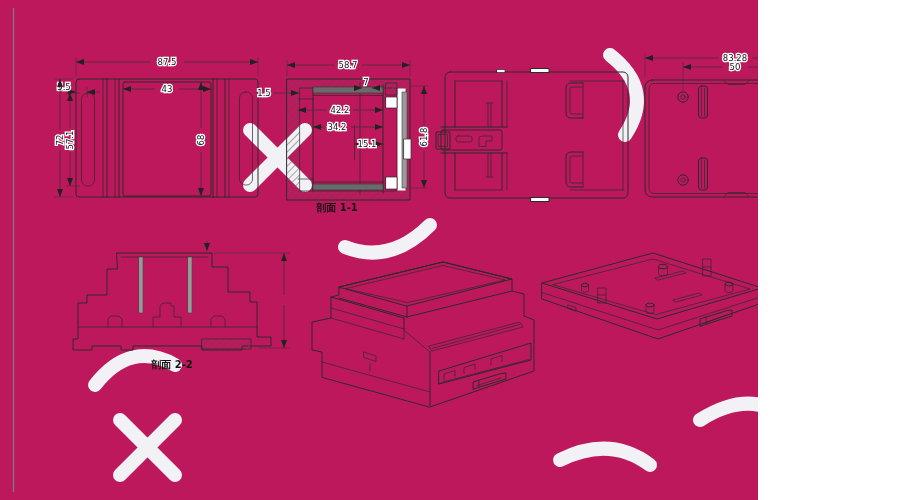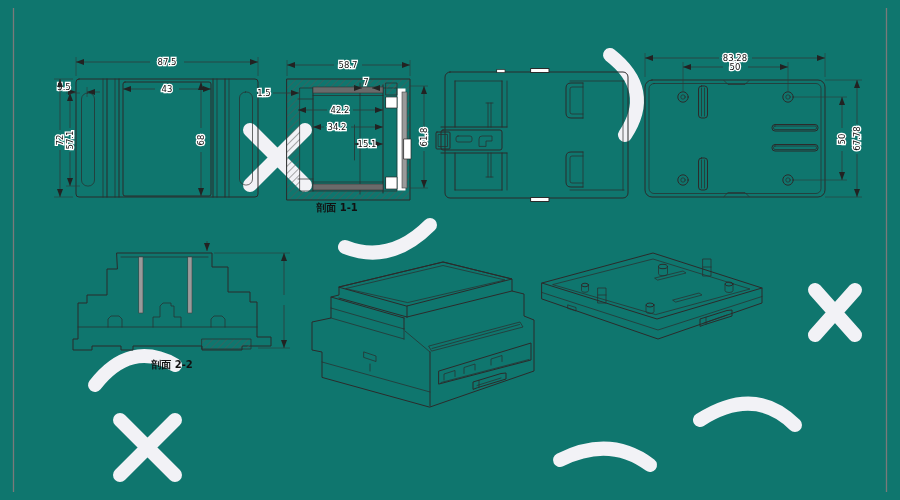--- a/index.html
+++ b/index.html
@@ -1,16 +1,16 @@
 <!DOCTYPE html>
 <html><head>
 <meta charset="utf-8">
 <style>
   html,body{margin:0;padding:0;background:#fff;}
-  #stage{position:relative;width:900px;height:500px;background:#0f766e;overflow:hidden;
+  #stage{position:relative;width:758px;height:500px;background:#be185d;overflow:hidden;
          font-family:"DejaVu Sans",sans-serif;}
   svg{position:absolute;left:0;top:0;}
   .lw{fill:none;stroke:#2b2b2b;stroke-width:1;stroke-linejoin:round;stroke-linecap:round;}
   .thin{stroke-width:0.7;}
   .dimline{fill:none;stroke:#333;stroke-width:0.7;}
   .ext{fill:none;stroke:#333;stroke-width:0.55;}
   .wm{fill:none;stroke:#f2f2f6;stroke-width:14;stroke-linecap:round;}
   text.dim{font:8.5px "DejaVu Sans",sans-serif;fill:#111;paint-order:stroke;stroke:#ffffff;stroke-width:2.6px;}
   text.lbl{font:600 10px "DejaVu Sans",sans-serif;fill:#111;}
   .fgdark{fill:#6a6a6a;stroke:#333;stroke-width:0.6;}

